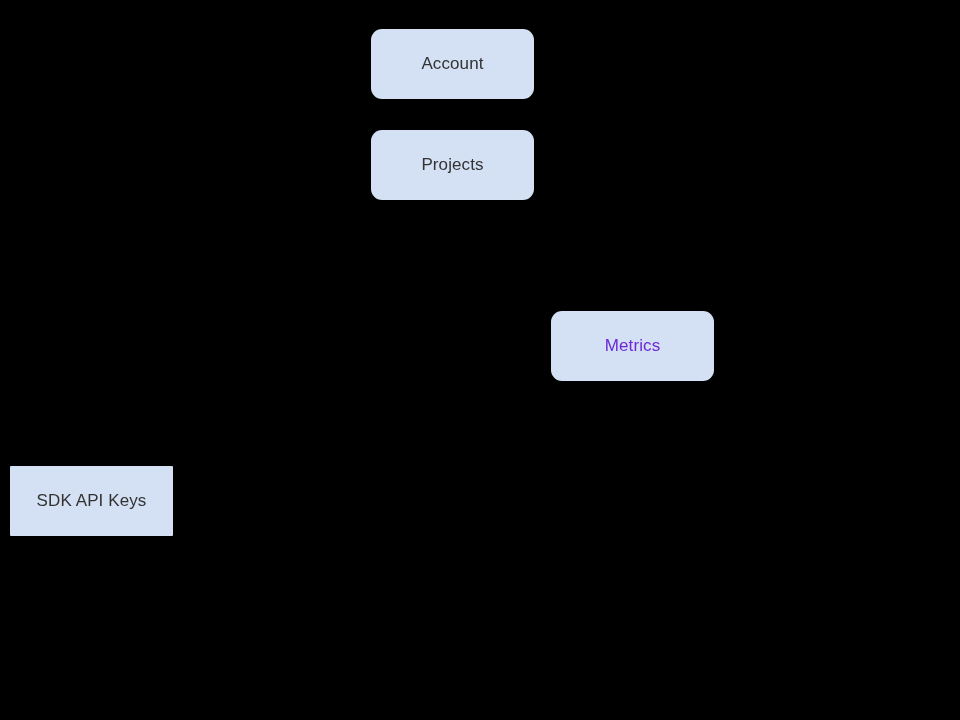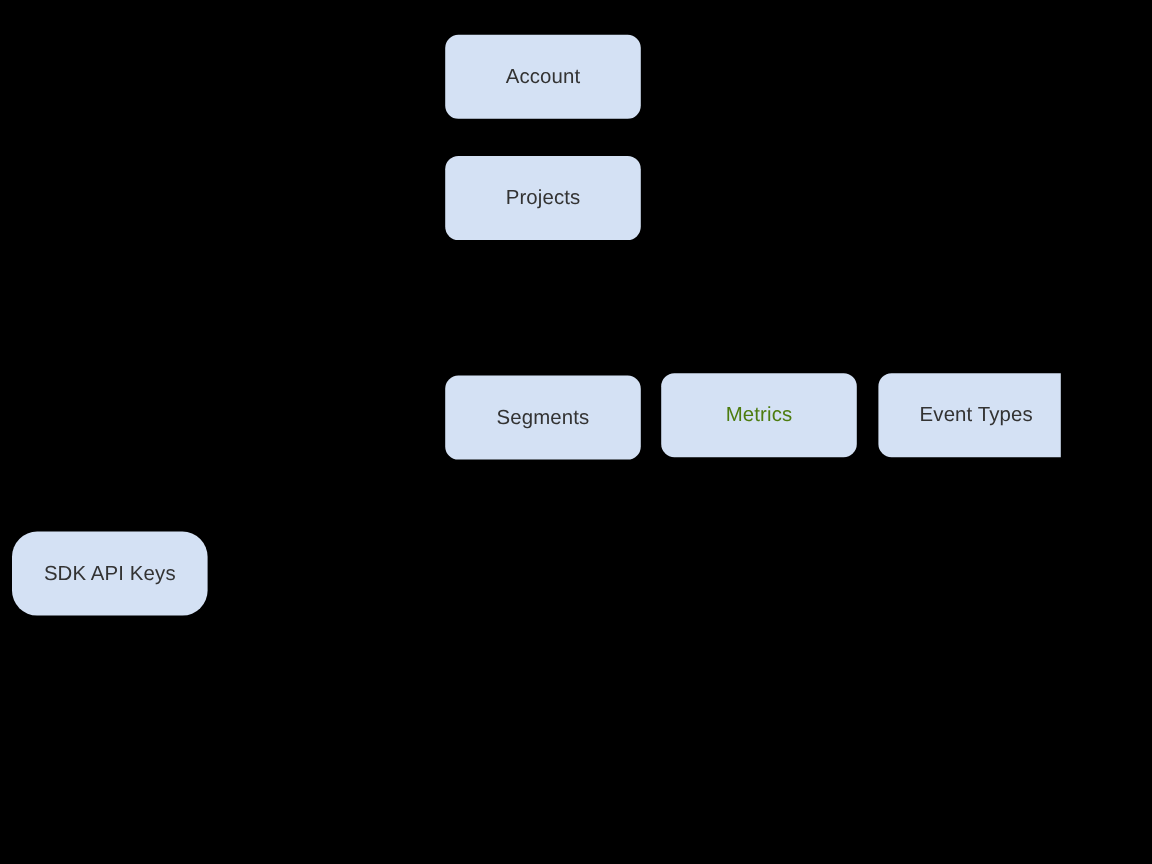--- a/index.html
+++ b/index.html
@@ -42,25 +42,19 @@
 </head>
 <body>
 
 <div id="canvas" style="background: rgb(0, 0, 0);">
     <div class="node" style="left: 371px; top: 29px; width: 163px; height: 70px; background: rgb(212, 225, 244); color: rgb(51, 51, 51); border-radius: 11px;">
       <span class="node-label">Account</span>
     </div>
     <div class="node" style="left: 371px; top: 130px; width: 163px; height: 70px; background: rgb(212, 225, 244); color: rgb(51, 51, 51); border-radius: 11px;">
       <span class="node-label">Projects</span>
     </div>
-    <div class="node" style="left: 371px; top: 313px; width: 163px; height: 70px; background: rgb(212, 225, 244); color: rgb(51, 51, 51); border-radius: 11px;">
-      <span class="node-label">Segments</span>
-    </div>
-    <div class="node" style="left: 551px; top: 311px; width: 163px; height: 70px; background: rgb(212, 225, 244); color: #4d7c0f; border-radius: 11px;">
+    <div class="node" style="left: 551px; top: 311px; width: 163px; height: 70px; background: rgb(212, 225, 244); color: #6d28d9; border-radius: 11px;">
       <span class="node-label">Metrics</span>
     </div>
-    <div class="node" style="left: 732px; top: 311px; width: 163px; height: 70px; background: rgb(212, 225, 244); color: rgb(51, 51, 51); border-radius: 11px;">
-      <span class="node-label">Event Types</span>
-    </div>
-    <div class="node" style="left: 10px; top: 443px; width: 163px; height: 70px; background: rgb(212, 225, 244); color: rgb(51, 51, 51); border-radius: 21px;">
+    <div class="node" style="left: 10px; top: 466px; width: 163px; height: 70px; background: rgb(212, 225, 244); color: rgb(51, 51, 51); border-radius: 1px;">
       <span class="node-label">SDK API Keys</span>
     </div>
   </div>
 
 </body></html>

